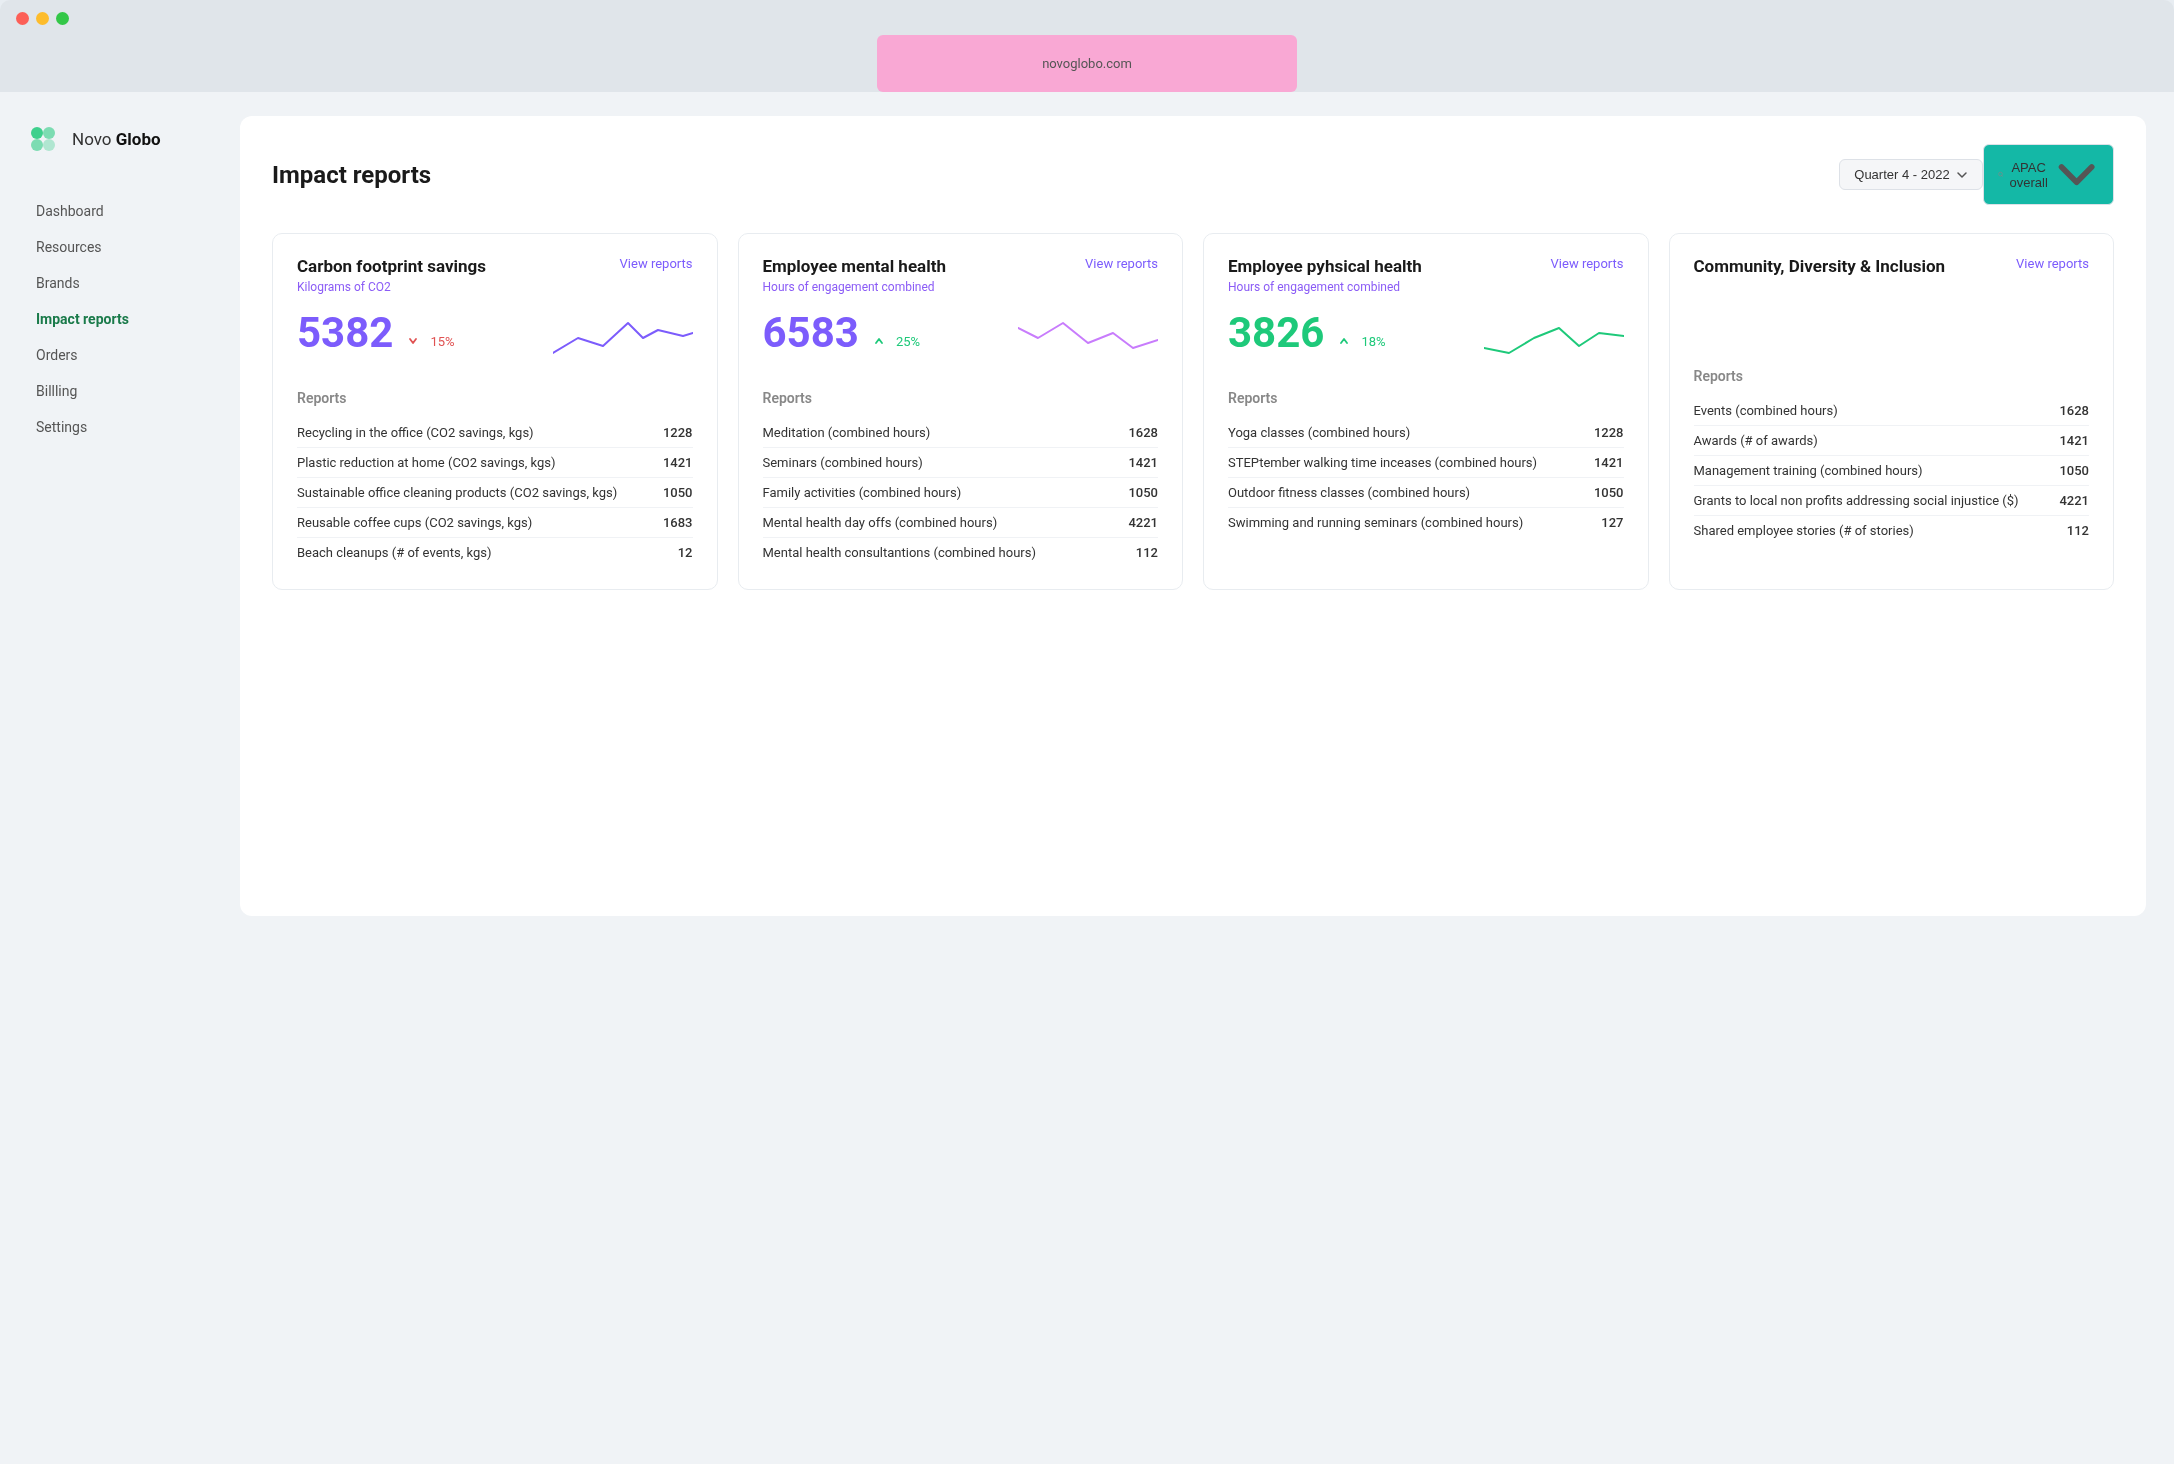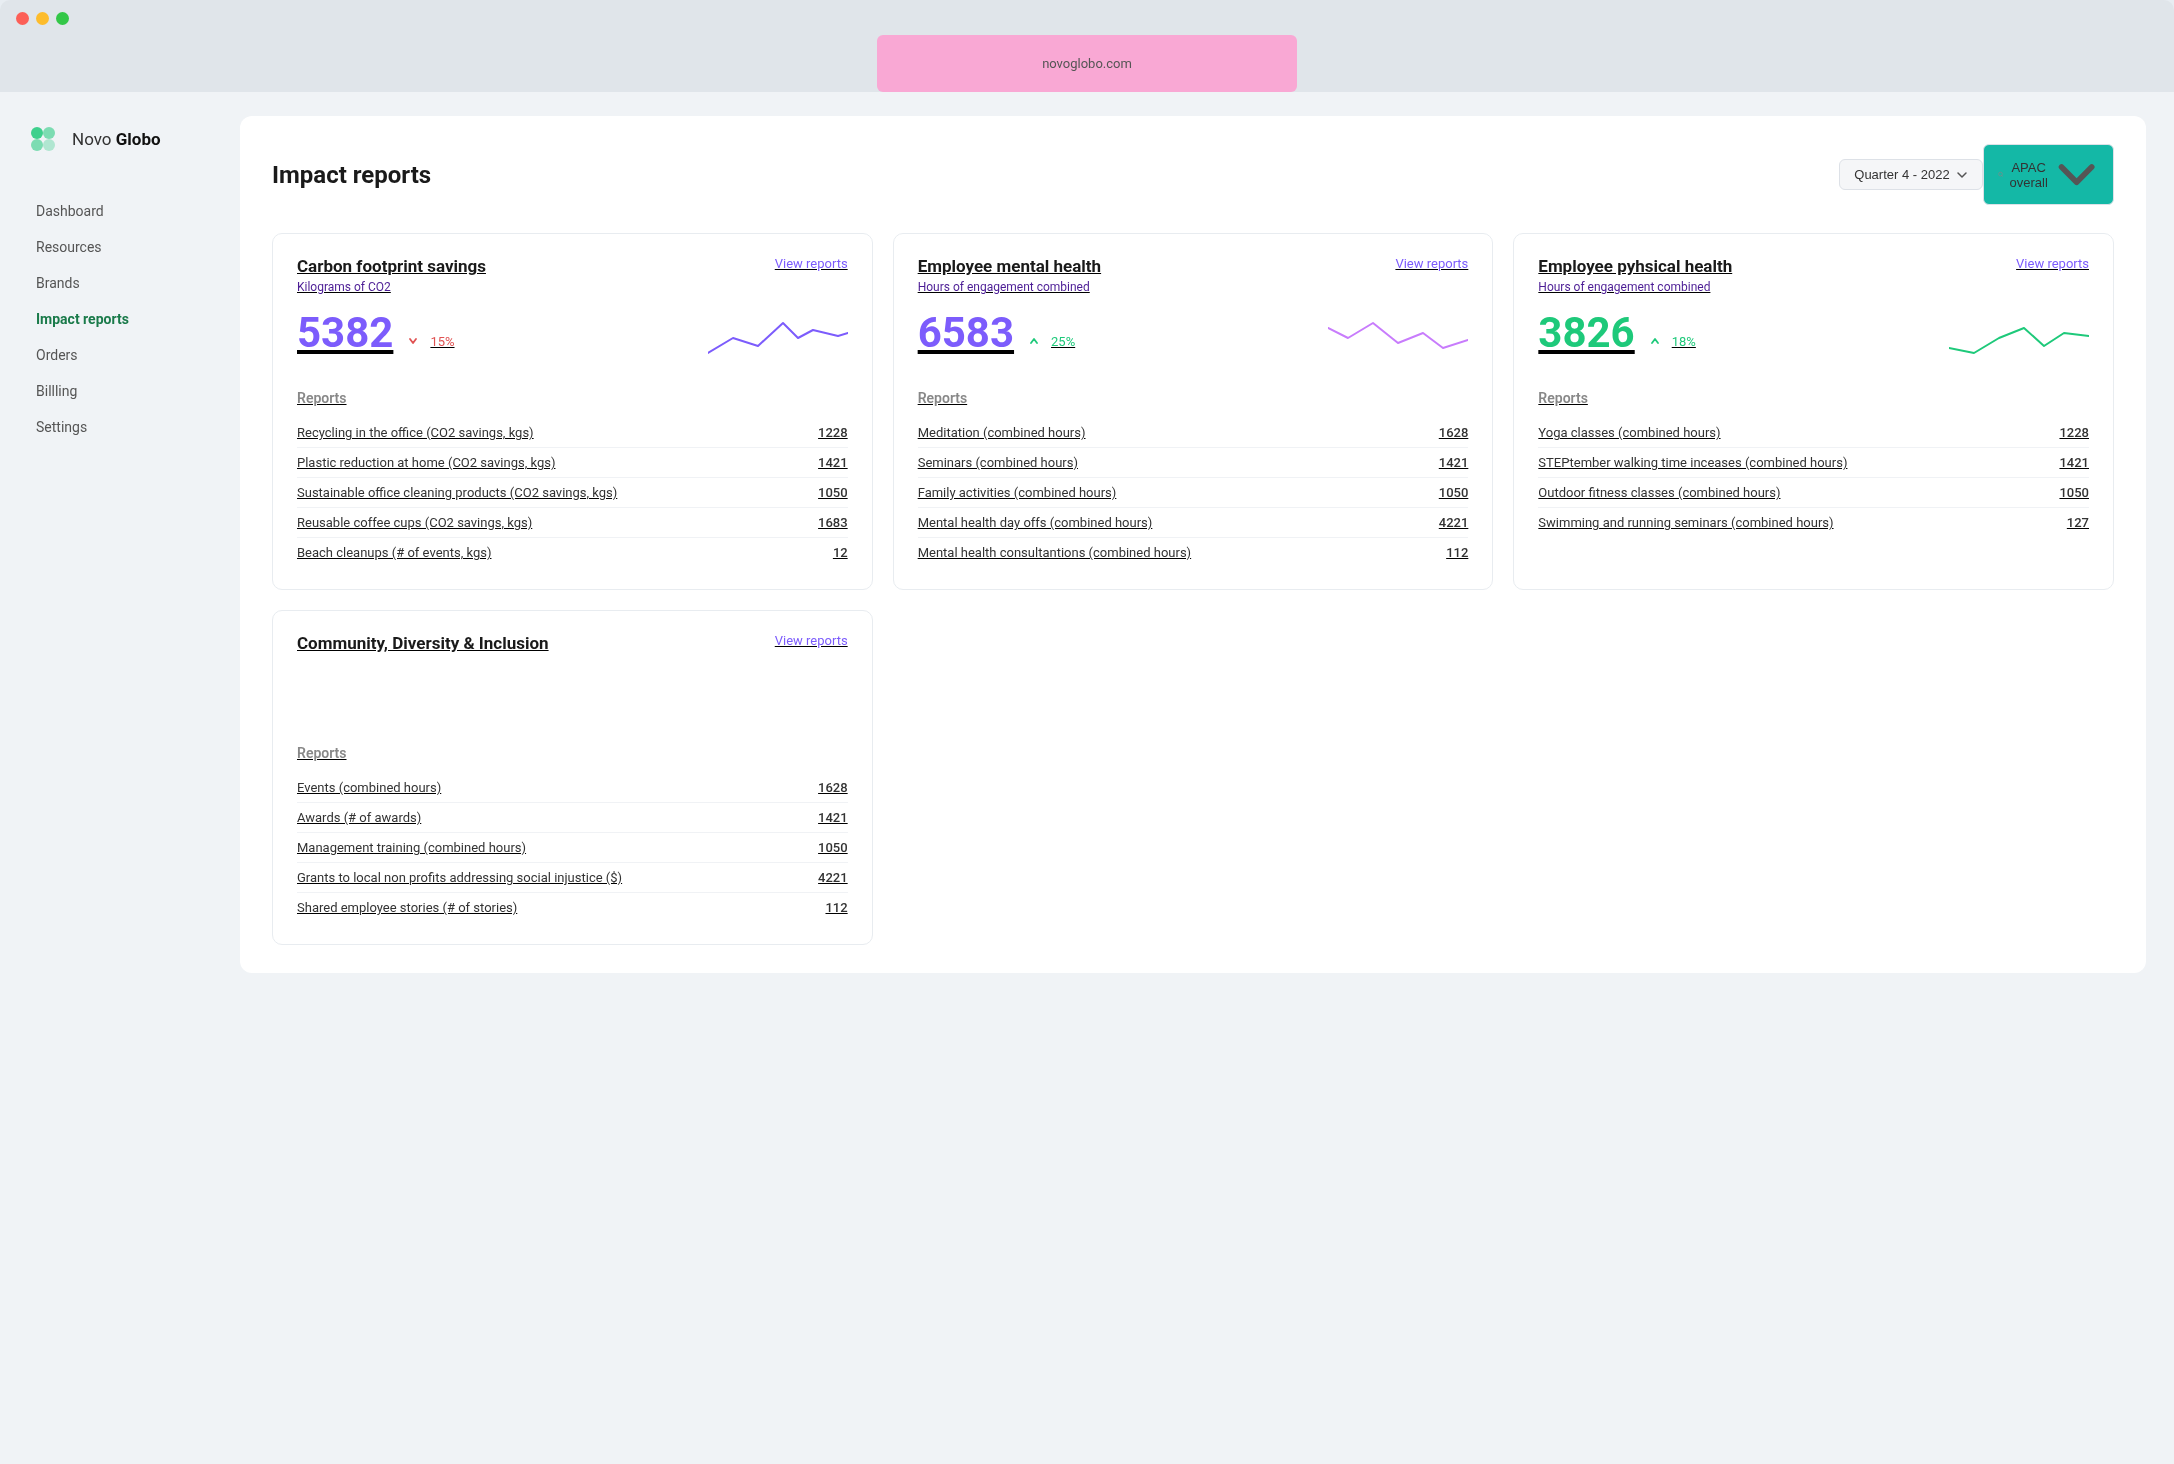--- a/index.html
+++ b/index.html
@@ -114,42 +114,41 @@
     .dropdown-search {
       display: flex; align-items: center; gap: 6px;
       background: #14b8a6; border: 1px solid #dde1e7;
       border-radius: 6px; padding: 7px 14px;
       font-size: 13px; color: #333; cursor: pointer;
     }
 
     
     .reports-grid {
       display: grid;
-      grid-template-columns: 1fr 1fr 1fr;
+      grid-template-columns: 1fr 1fr 1fr 1fr;
       gap: 20px;
-      text-decoration: underline;
     }
     .report-card {
       border: 1px solid #e8ecf0;
       border-radius: 10px;
       padding: 22px 24px;
     }
     .card-header {
       display: flex; justify-content: space-between; align-items: flex-start;
       margin-bottom: 4px;
     }
     .card-title {
       font-size: 17px; font-weight: 700; color: #1a1a1a;
     }
     .view-reports-link {
       font-size: 13px; color: #7c5cfc; cursor: pointer; white-space: nowrap;
       text-decoration: none;
     }
     .card-subtitle {
-      font-size: 12px; color: #4c1d95; margin-bottom: 14px;
+      font-size: 12px; color: #8b5cf6; margin-bottom: 14px;
     }
     .card-metric-row {
       display: flex; justify-content: space-between;
       margin-bottom: 18px;
     }
     .metric-left {
       display: flex; align-items: baseline; gap: 14px;
     }
     .metric-value {
       font-size: 42px; font-weight: 700;

